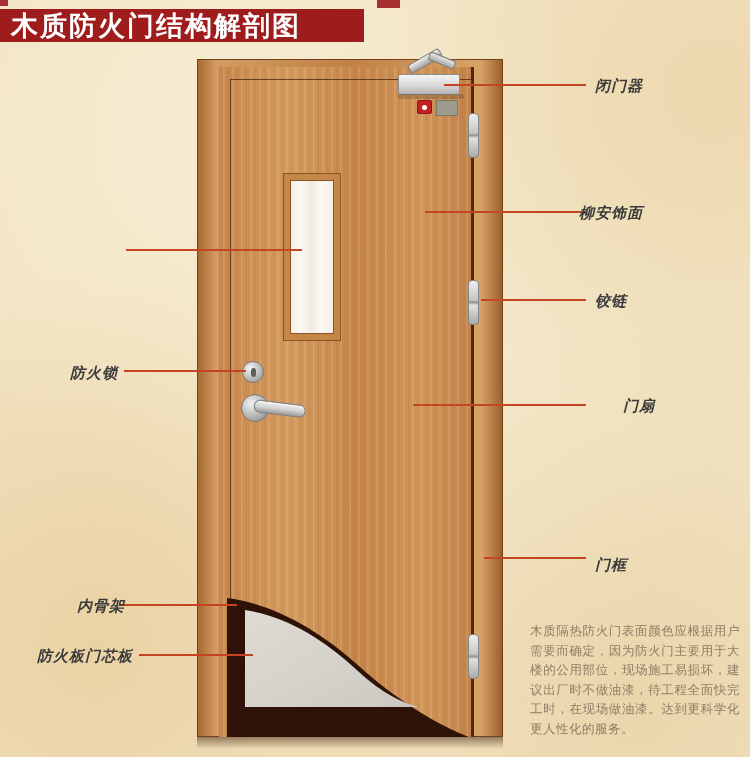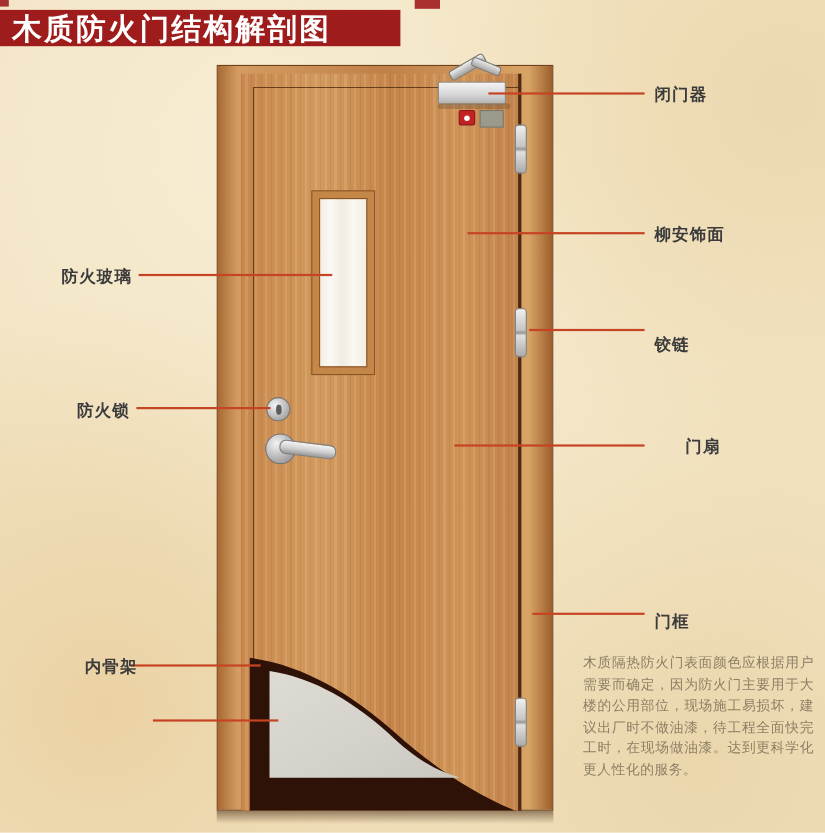--- a/index.html
+++ b/index.html
@@ -126,35 +126,35 @@
   .line-fire-glass{left:126px;top:249px;width:176px;}
   .line-fire-lock{left:124px;top:370px;width:122px;}
   .line-skeleton{left:119px;top:604px;width:118px;}
   .line-core{left:139px;top:654px;width:114px;}
   .line-closer{left:444px;top:84px;width:142px;}
   .line-veneer{left:425px;top:211px;width:161px;}
   .line-hinge{left:481px;top:299px;width:105px;}
   .line-leaf{left:413px;top:404px;width:173px;}
   .line-door-frame{left:484px;top:557px;width:102px;}
   .label{
-    font-size:15px;font-weight:600;color:#3b3b3b;letter-spacing:1px;white-space:nowrap;
+    font-size:15px;font-weight:600;color:#3b3b3b;letter-spacing:1px;white-space:nowrap;font-style:italic;
   }
   .label-left{text-align:right;}
   .lbl-fire-glass{left:0;top:242px;width:120px;}
   .lbl-fire-lock{left:0;top:364px;width:118px;}
   .lbl-skeleton{left:12px;top:597px;width:113px;}
   .lbl-core{left:0;top:647px;width:133px;}
   .lbl-closer{left:595px;top:77px;}
-  .lbl-veneer{left:595px;top:204px;}
-  .lbl-hinge{left:595px;top:292px;margin-top:12px;}
+  .lbl-veneer{left:579px;top:204px;}
+  .lbl-hinge{left:595px;top:292px;}
   .lbl-leaf{left:623px;top:397px;}
   .lbl-door-frame{left:595px;top:556px;}
   
   .description{
-    left:530px;top:593px;width:210px;
+    left:530px;top:622px;width:210px;
     font-size:12.5px;line-height:19.5px;color:#8d7f65;letter-spacing:0.5px;
     text-align:justify;
   }
 </style>
 </head>
 <body>
 
 <div id="canvas">
 
   <div class="abs banner">
@@ -207,23 +207,23 @@
   <div class="abs callout-line line-fire-glass"></div>
   <div class="abs callout-line line-fire-lock"></div>
   <div class="abs callout-line line-skeleton"></div>
   <div class="abs callout-line line-core"></div>
   <div class="abs callout-line line-closer"></div>
   <div class="abs callout-line line-veneer"></div>
   <div class="abs callout-line line-hinge"></div>
   <div class="abs callout-line line-leaf"></div>
   <div class="abs callout-line line-door-frame"></div>
 
-  <div class="abs label label-left lbl-fire-glass">防火玻璃</div>
   <div class="abs label label-left lbl-fire-lock">防火锁</div>
   <div class="abs label label-left lbl-skeleton">内骨架</div>
+  <div class="abs label label-left lbl-core">防火板门芯板</div>
 
   <div class="abs label lbl-closer">闭门器</div>
   <div class="abs label lbl-veneer">柳安饰面</div>
   <div class="abs label lbl-hinge">铰链</div>
   <div class="abs label lbl-leaf">门扇</div>
   <div class="abs label lbl-door-frame">门框</div>
 
   <div class="abs description">木质隔热防火门表面颜色应根据用户需要而确定，因为防火门主要用于大楼的公用部位，现场施工易损坏，建议出厂时不做油漆，待工程全面快完工时，在现场做油漆。达到更科学化更人性化的服务。</div>
 
 </div>

